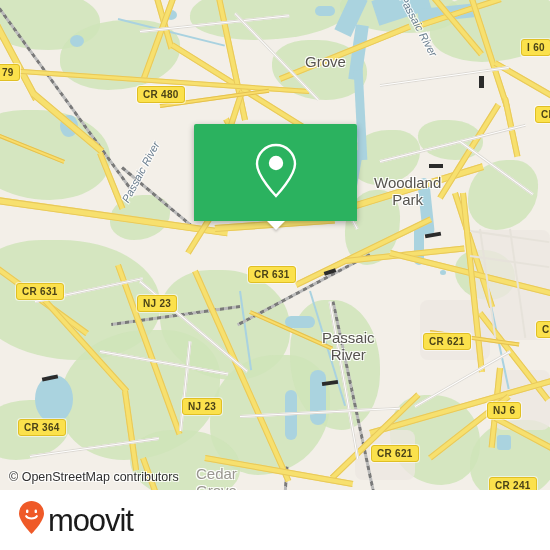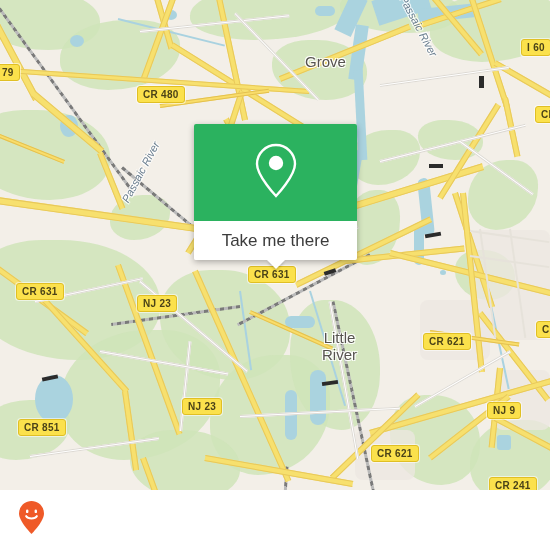--- a/index.html
+++ b/index.html
@@ -216,69 +216,76 @@
       <div style="position:absolute;left:322px;top:381px;width:16px;height:4px;background:#2b2b2b;transform:rotate(-8deg);"></div>
       <div style="position:absolute;left:425px;top:233px;width:16px;height:4px;background:#2b2b2b;transform:rotate(-10deg);"></div>
       <div style="position:absolute;left:429px;top:164px;width:14px;height:4px;background:#2b2b2b;"></div>
       <div style="position:absolute;left:479px;top:76px;width:5px;height:12px;background:#2b2b2b;"></div>
       <div style="position:absolute;left:42px;top:376px;width:16px;height:4px;background:#2b2b2b;transform:rotate(-12deg);"></div>
       <div style="position:absolute;left:324px;top:270px;width:12px;height:4px;background:#2b2b2b;transform:rotate(-18deg);"></div>
 
       <div class="placelabel two" style="left:305px;top:53px;">
         <div>Grove</div>
       </div>
+      <div class="placelabel two" style="left:374px;top:174px;">
+        <div>Woodland</div>
+        <div>Park</div>
+      </div>
       <div class="placelabel two" style="left:322px;top:329px;">
-        <div>Little</div>
+        <div>Passaic</div>
         <div>River</div>
+      </div>
+      <div class="placelabel two" style="left:196px;top:465px;color:#9a9790;">
+        <div>Cedar</div>
+        <div>Grove</div>
       </div>
 
       <div class="riverlabel" style="left:107px;top:166px;transform:rotate(-62deg);">Passaic River</div>
       <div class="riverlabel" style="left:177px;top:163px;transform:rotate(-70deg);">Passaic River</div>
       <div class="riverlabel" style="left:385px;top:20px;transform:rotate(62deg);">Passaic River</div>
 
       <div class="shield" style="left:-4px;top:64px;">79</div>
       <div class="shield" style="left:137px;top:86px;">CR 480</div>
       <div class="shield" style="left:521px;top:39px;">I 60</div>
       <div class="shield" style="left:535px;top:106px;">CR</div>
       <div class="shield" style="left:16px;top:283px;">CR 631</div>
       <div class="shield" style="left:137px;top:295px;">NJ 23</div>
       <div class="shield" style="left:248px;top:266px;">CR 631</div>
       <div class="shield" style="left:423px;top:333px;">CR 621</div>
       <div class="shield" style="left:536px;top:321px;">CR</div>
       <div class="shield" style="left:182px;top:398px;">NJ 23</div>
-      <div class="shield" style="left:487px;top:402px;">NJ 9</div>
-      <div class="shield" style="left:18px;top:419px;">CR 851</div>
+      <div class="shield" style="left:487px;top:402px;">NJ 6</div>
+      <div class="shield" style="left:18px;top:419px;">CR 364</div>
       <div class="shield" style="left:371px;top:445px;">CR 621</div>
       <div class="shield" style="left:489px;top:477px;">CR 241</div>
 
     </div>
 
+    <div class="attrib">© OpenStreetMap contributors</div>
   </div>
 
   <div class="callout">
     <div class="callout-img">
       <span>
         <svg width="48" height="60" viewBox="0 0 48 60" aria-hidden="true">
           <path d="M24 4 C13.5 4 5 12.5 5 23 C5 35 24 55 24 55 C24 55 43 35 43 23 C43 12.5 34.5 4 24 4 Z" fill="none" stroke="#ffffff" stroke-width="2.4"></path>
           <circle cx="24" cy="22" r="7.2" fill="#ffffff"></circle>
         </svg>
       </span>
-    </div>
-    <div class="callout-bar">
-      <span>Take me there</span>
     </div>
     <div class="callout-tip"></div>
   </div>
 
   <div class="footer">
     <div class="brand">
       <span>
         <svg width="27" height="36" viewBox="0 0 27 36" aria-hidden="true">
           <path d="M13.5 1 C6.6 1 1 6.6 1 13.5 C1 21.5 13.5 34 13.5 34 C13.5 34 26 21.5 26 13.5 C26 6.6 20.4 1 13.5 1 Z" fill="#ef5a28"></path>
           <rect x="8" y="9.5" width="2.4" height="3.6" rx="1.2" fill="#ffffff"></rect>
           <rect x="16.6" y="9.5" width="2.4" height="3.6" rx="1.2" fill="#ffffff"></rect>
           <path d="M8.2 16.2 C10.1 19.2 16.9 19.2 18.8 16.2" fill="none" stroke="#ffffff" stroke-width="2.1" stroke-linecap="round"></path>
         </svg>
       </span>
+      <span class="brand-word">moovit</span>
     </div>
   </div>
 
 </div>
 
 </body></html>

